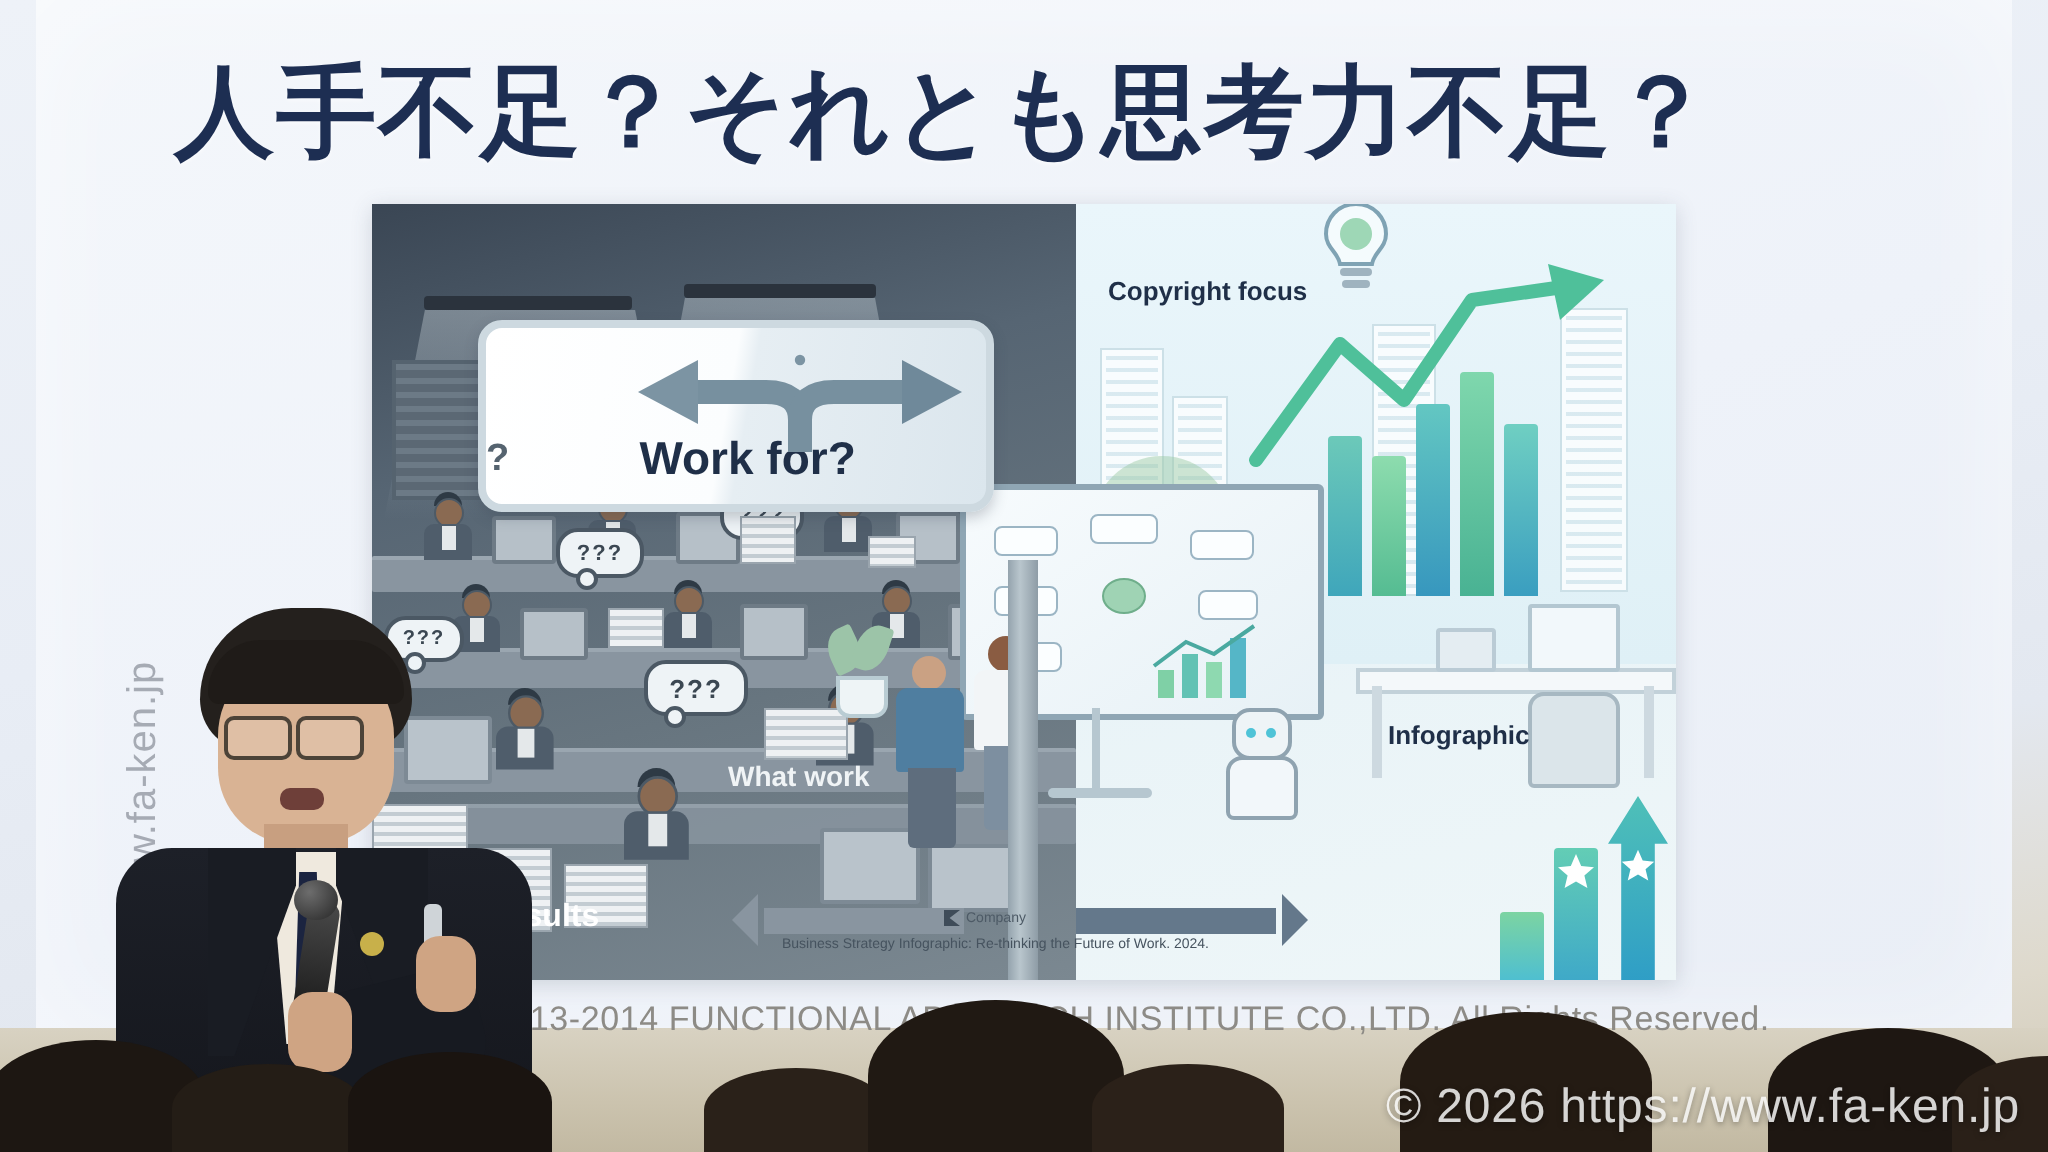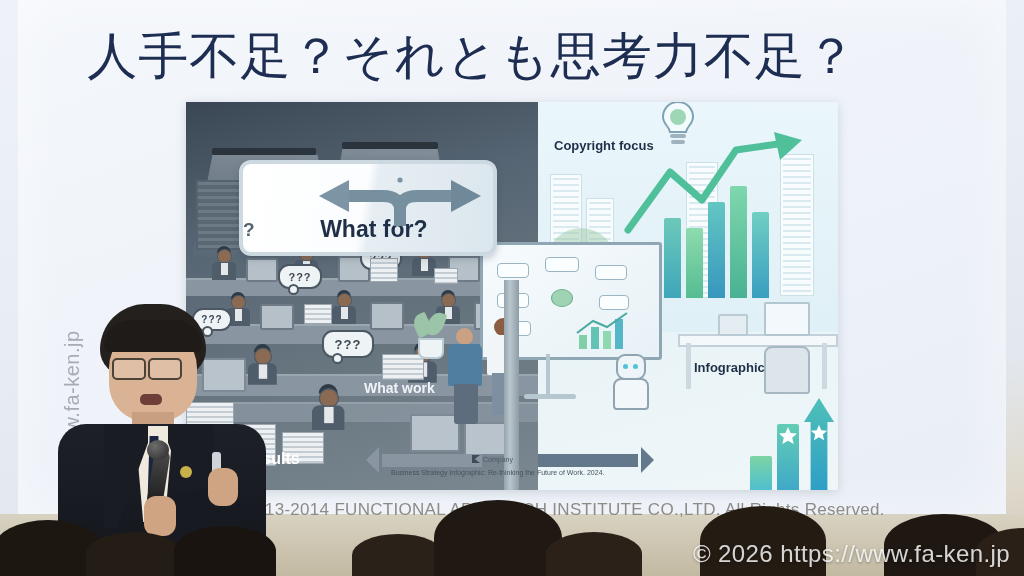--- a/index.html
+++ b/index.html
@@ -15,21 +15,21 @@
   .wall-bottom{position:absolute;left:0;top:514px;width:1024px;height:62px;
         background:linear-gradient(180deg,#d8d2c2 0%,#cbc3ae 60%,#c2b9a2 100%);}
 
   
   .side-url{position:absolute;left:-18px;top:330px;width:180px;
         transform:rotate(-90deg);transform-origin:center center;
         font-size:20px;color:#8e939d;letter-spacing:.5px;opacity:.75;white-space:nowrap;}
 
   
   .title{position:absolute;left:0;top:23px;width:944px;text-align:center;
-        font-size:50px;font-weight:400;color:#1d2e52;letter-spacing:1px;
+        font-size:50px;font-weight:700;color:#1d2e52;letter-spacing:1px;
         text-shadow:0 1px 2px rgba(255,255,255,.6);}
 
   
   .info{position:absolute;left:186px;top:102px;width:652px;height:388px;
         overflow:hidden;background:#dfe7ef;
         box-shadow:0 2px 10px rgba(60,70,90,.18);}
 
   
   .half-left{position:absolute;left:0;top:0;width:352px;height:388px;
         background:linear-gradient(165deg,#3a4654 0%,#566573 30%,#67757f 62%,#7b8891 100%);}
@@ -397,21 +397,21 @@
 
     <div class="sign">
       <svg class="arrows" width="190" height="54" viewBox="0 0 190 54">
         <path d="M95 50 L95 34 Q95 20 78 20 L40 20" fill="none" stroke="#77909f" stroke-width="12" stroke-linecap="butt"></path>
         <path d="M95 50 L95 34 Q95 20 112 20 L150 20" fill="none" stroke="#77909f" stroke-width="12" stroke-linecap="butt"></path>
         <path d="M44 4 L44 36 L14 20 Z" fill="#7c94a3"></path>
         <path d="M146 4 L146 36 L176 20 Z" fill="#6f899a"></path>
         <circle cx="95" cy="4" r="2.6" fill="#7c94a3"></circle>
       </svg>
       <div class="sign-q">?</div>
-      <div class="sign-txt">What for?</div>
+      <div class="sign-txt">Work for?</div>
     </div>
 
     <div class="arrow-l"></div>
     <div class="arrow-r"></div>
 
     <div class="res-left">
       <span>Same results</span>
       <span class="chartdown">
         <svg width="34" height="26" viewBox="0 0 34 26">
             <path d="M2 3 L12 13 L18 8 L28 19" fill="none" stroke="#ffffff" stroke-width="2"></path>

